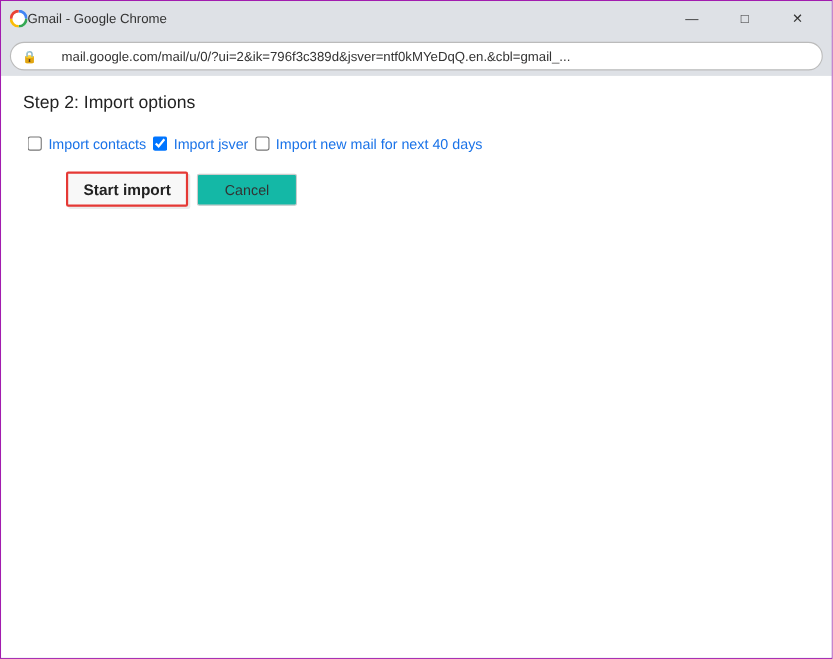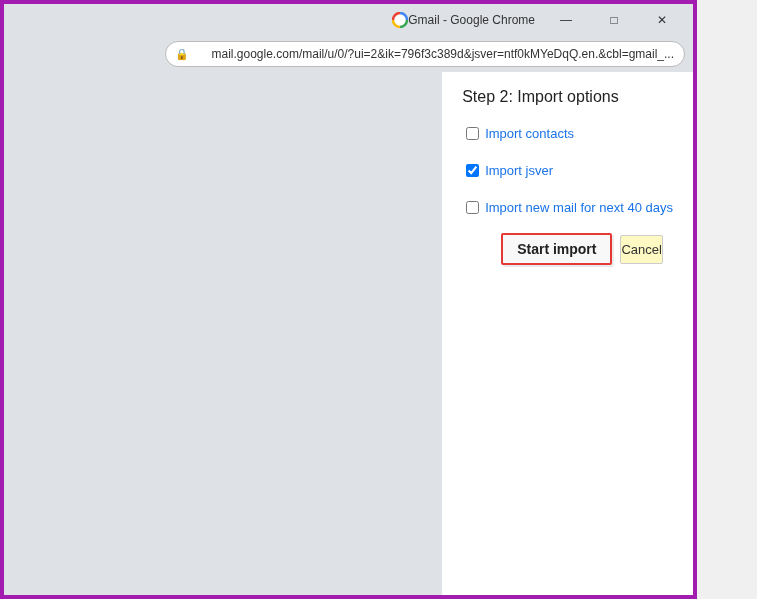--- a/index.html
+++ b/index.html
@@ -7,27 +7,26 @@
       font-family: Arial, sans-serif;
       font-size: 13px;
       background: #f0f0f0;
       width: 757px;
       height: 599px;
       overflow: hidden;
     }
 
     
     .chrome-window {
-      width: 697px;
+      width: 757px;
       height: 599px;
       background: #dee1e6;
-      border: 4px solid #a21caf;
+      border: 1px solid #a21caf;
       display: flex;
       flex-direction: column;
-      align-items: flex-end;
     }
 
     
     .title-bar {
       height: 32px;
       background: #dee1e6;
       display: flex;
       align-items: center;
       padding: 0 8px;
       user-select: none;
@@ -117,22 +116,22 @@
       border-radius: 2px;
       vertical-align: middle;
       margin: 0 2px;
       filter: blur(2px);
     }
 
     .checkboxes {
       margin-left: 4px;
       margin-bottom: 18px;
       display: flex;
-      flex-direction: column;
-      gap: 22px;
+      flex-direction: row;
+      gap: 6px;
     }
     .checkbox-row {
       display: flex;
       align-items: center;
       gap: 6px;
       color: #1a73e8;
       font-size: 13px;
     }
     .checkbox-row input[type="checkbox"] {
       width: 13px;
@@ -160,22 +159,22 @@
       font-size: 14px;
       font-weight: bold;
       color: #222;
       cursor: pointer;
       outline: none;
       box-shadow: 2px 2px 0 rgba(0,0,0,0.08);
       margin-left: 39px;
     }
 
     .btn-cancel {
-      padding: 6px 0;
-      background: #fef9c3;
+      padding: 6px 24px;
+      background: #14b8a6;
       border: 1px solid #ccc;
       border-radius: 2px;
       font-size: 13px;
       color: #333;
       cursor: pointer;
       outline: none;
     }
 
     
     .favicon-svg {

